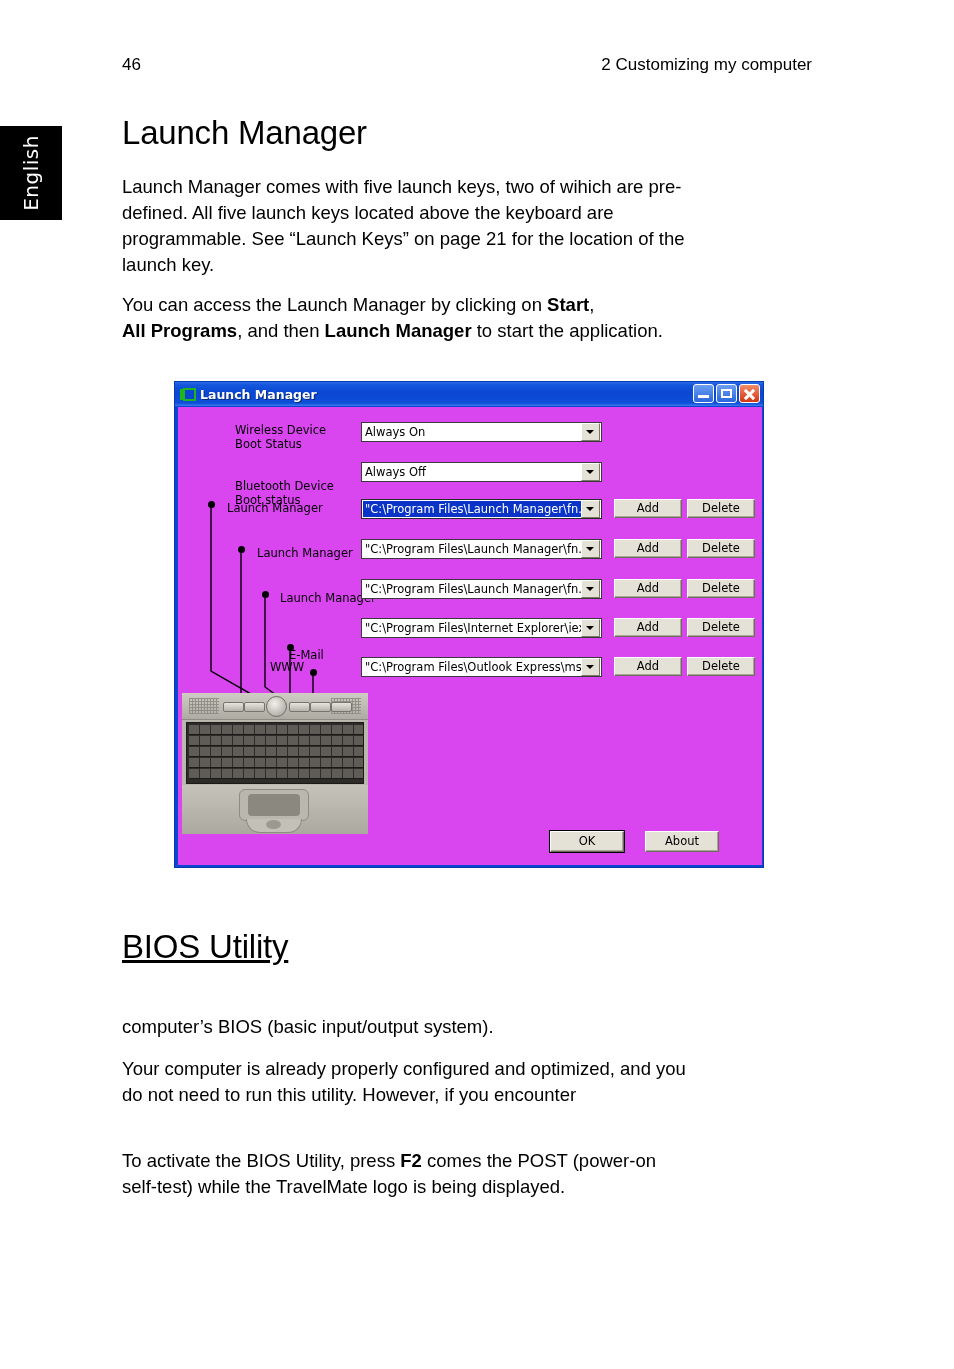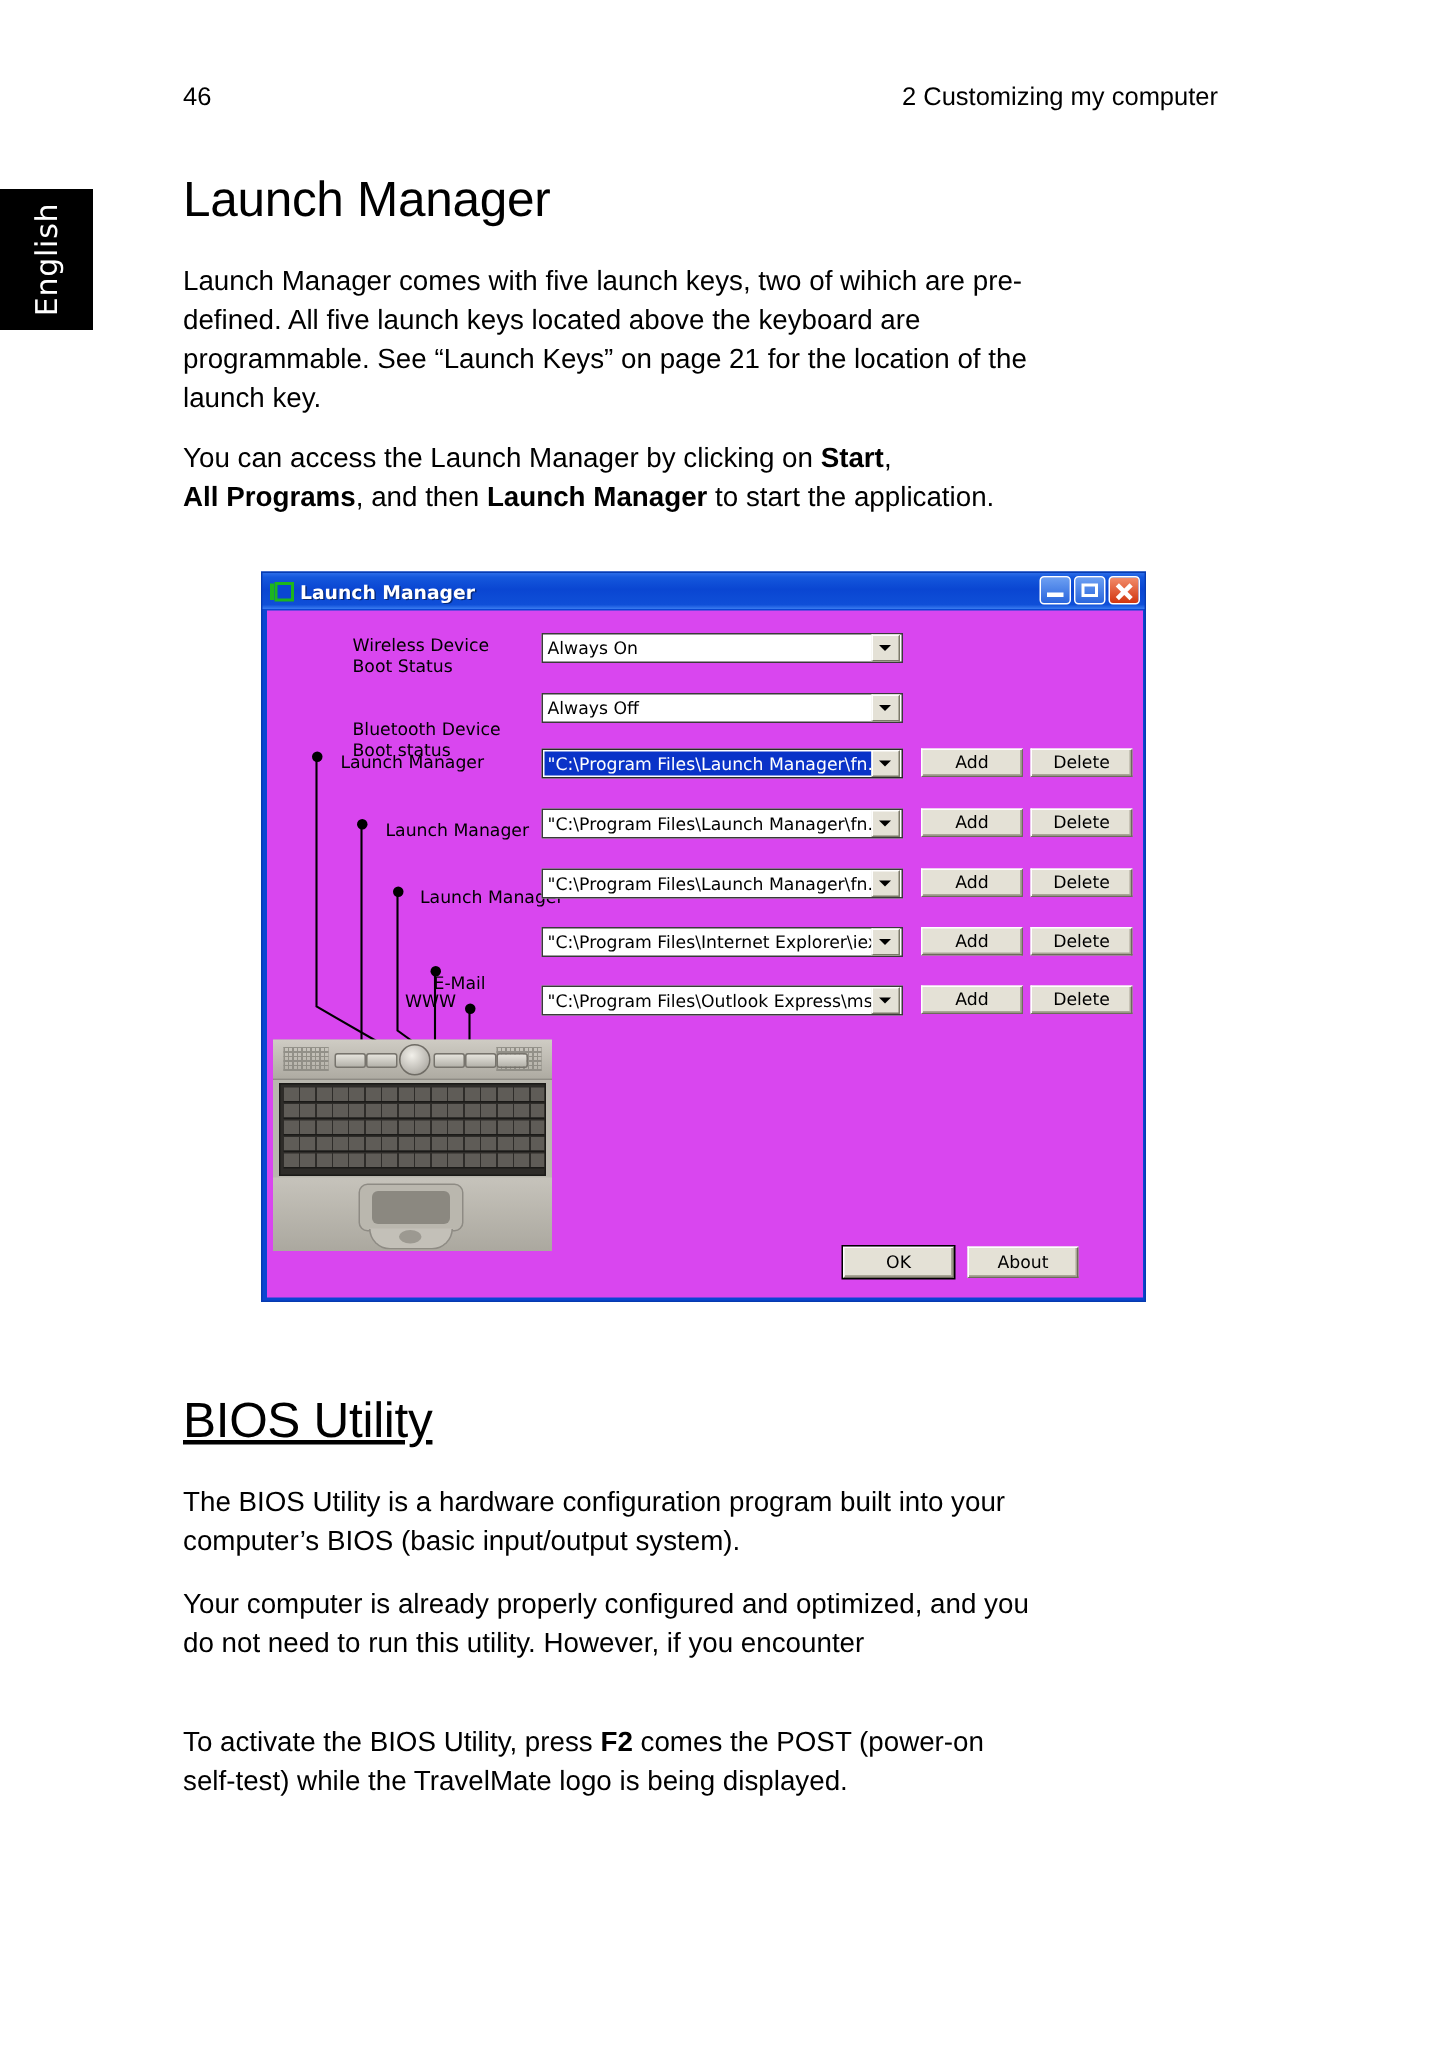--- a/index.html
+++ b/index.html
@@ -512,30 +512,30 @@
         <div class="lp-kbrow" style="top:13px;"></div>
         <div class="lp-kbrow" style="top:24px;"></div>
         <div class="lp-kbrow" style="top:35px;"></div>
         <div class="lp-kbrow" style="top:46px;"></div>
       </div>
       <div class="lp-palm"></div>
       <div class="lp-touchpad"></div>
       <div class="lp-btns"></div>
     </div>
 
-    <div class="btn wide default" style="left:372px; top:424px;margin-left:12px;">OK</div>
+    <div class="btn wide default" style="left:372px; top:424px;">OK</div>
     <div class="btn wide" style="left:467px; top:424px;">About</div>
 
   </div>
 </div>
 
 <h1 class="h1" id="title-bios-utility">BIOS Utility</h1>
 
 <div class="para" id="para-bios-1">
-  <span>The BIOS Utility is a hardware configuration program built into your</span><br>
+  <br>
   <span>computer’s BIOS (basic input/output system).</span>
 </div>
 
 <div class="para" id="para-bios-2">
   <span>Your computer is already properly configured and optimized, and you</span><br>
   <span>do not need to run this utility. However, if you encounter</span><br>
 </div>
 
 <div class="para" id="para-bios-3">
   <span>To activate the BIOS Utility, press </span><b>F2</b><span> comes the POST (power-on</span><br>

